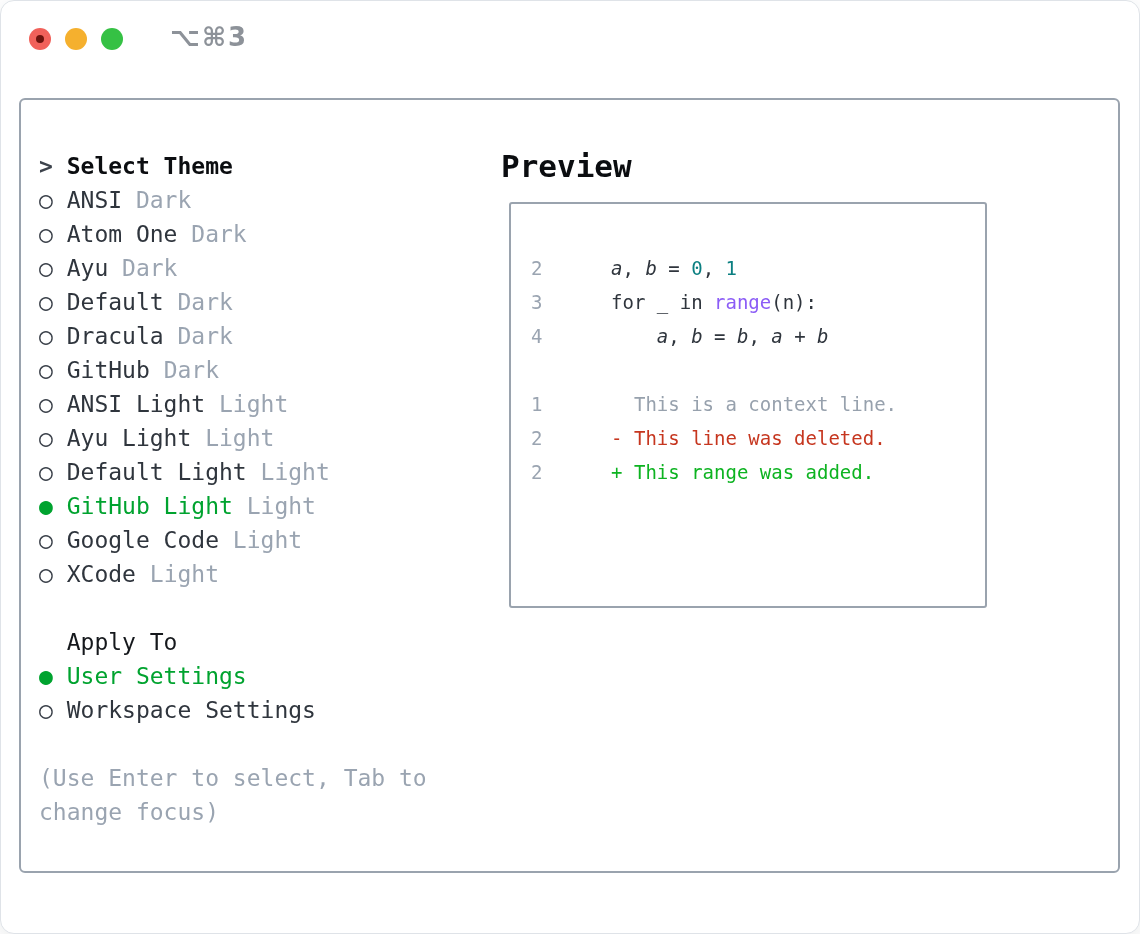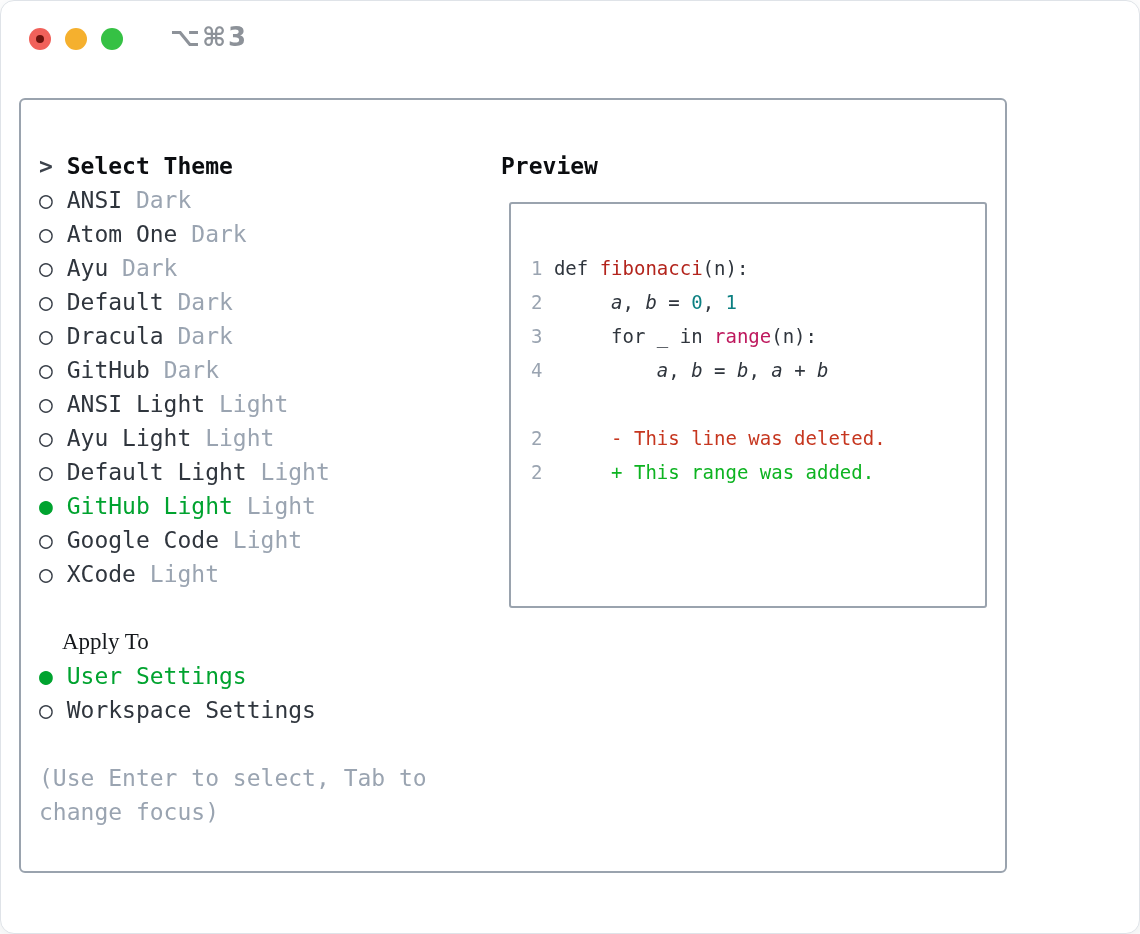--- a/index.html
+++ b/index.html
@@ -21,53 +21,53 @@
   .light-yellow{left:64px;background:#f5b02e;}
   .light-green{left:100px;background:#35c144;}
   .light-dot{position:absolute;left:7px;top:7px;width:8px;height:8px;border-radius:50%;background:#6d130d;}
   .shortcut{
     position:absolute;left:169px;top:21px;
     font-family:"DejaVu Sans","Liberation Sans",sans-serif;
     font-size:26px;font-weight:bold;color:#8d9299;letter-spacing:2px;
   }
   
   .panel{
-    position:absolute;left:18px;top:97px;width:988px;height:775px;
+    position:absolute;left:18px;top:97px;width:1101px;height:775px;
     border:2px solid #9aa3ae;border-radius:6px;box-sizing:border-box;background:#ffffff;
   }
   .mono-list{font-size:23px;line-height:34px;color:#2f353d;}
   .row{height:34px;white-space:pre;}
   .bullet{display:inline-block;width:2ch;color:#3d434c;}
   .tvariant{color:#9aa4b1;margin-left:1ch;}
   .row.selected .bullet,.row.selected .tname,.row.selected .tlabel{color:#00a32f;}
   .header-row{font-weight:bold;color:#0b0d10;}
-  .plain-header{color:#15181c;font-family:Liberation Serif, serif;}
+  .plain-header{color:#15181c;}
   .theme-list{position:absolute;left:18px;top:49px;}
   .apply-list{position:absolute;left:18px;top:525px;}
   .hint{
     position:absolute;left:18px;top:661px;width:400px;
     font-size:23px;line-height:34px;color:#9aa4b1;
   }
   
   .preview-header{
     position:absolute;left:480px;top:49px;
-    font-size:23px;line-height:34px;font-weight:bold;color:#0b0d10;
+    font-size:31px;line-height:34px;font-weight:bold;color:#0b0d10;
   }
   .preview-box{
     position:absolute;left:488px;top:102px;width:478px;height:406px;
     border:2px solid #9aa3ae;border-radius:3px;box-sizing:border-box;background:#ffffff;
   }
   .codeblock{position:absolute;left:20px;top:47px;font-size:19px;line-height:34px;}
   .cline{height:34px;white-space:pre;color:#2f353d;}
   .ln{display:inline-block;width:2ch;color:#9aa4b1;}
   .sg.c{color:#2f353d;}
   .sg.fn{color:#b3241c;}
   .sg.v{color:#2f353d;font-style:italic;}
   .sg.nm{color:#0b7f81;}
-  .sg.bi{color:#be185d;text-align:right;}
+  .sg.bi{color:#8b5cf6;text-align:right;}
   .sg.cx{color:#97a1ad;}
   .sg.dl{color:#c6361f;}
   .sg.ad{color:#0db321;}
 </style>
 </head>
 <body>
 
 <div class="window">
 
   <div class="titlebar">
@@ -102,24 +102,24 @@
       <div class="row selected"><span class="bullet">●</span><span class="tlabel">User Settings</span></div>
       <div class="row"><span class="bullet">○</span><span class="tlabel">Workspace Settings</span></div>
     </div>
 
     <div class="hint">(Use Enter to select, Tab to change focus)</div>
 
     <div class="preview-header">Preview</div>
 
     <div class="preview-box">
       <div class="codeblock">
-        <div class="cline"><span class="ln">1</span><span class="sg c">def </span><span class="sg fn">fibonacci</span><span class="sg c">(n):</span></div>
         <div class="cline"><span class="ln">2</span><span class="sg c">     </span><span class="sg v">a</span><span class="sg c">, </span><span class="sg v">b</span><span class="sg c"> = </span><span class="sg nm">0</span><span class="sg c">, </span><span class="sg nm">1</span></div>
         <div class="cline"><span class="ln">3</span><span class="sg c">     for _ in </span><span class="sg bi">range</span><span class="sg c">(n):</span></div>
         <div class="cline"><span class="ln">4</span><span class="sg c">         </span><span class="sg v">a</span><span class="sg c">, </span><span class="sg v">b</span><span class="sg c"> = </span><span class="sg v">b</span><span class="sg c">, </span><span class="sg v">a</span><span class="sg c"> + </span><span class="sg v">b</span></div>
         <div class="cline"></div>
+        <div class="cline"><span class="ln">1</span><span class="sg cx">       This is a context line.</span></div>
         <div class="cline"><span class="ln">2</span><span class="sg c">     </span><span class="sg dl">- This line was deleted.</span></div>
         <div class="cline"><span class="ln">2</span><span class="sg c">     </span><span class="sg ad">+ This range was added.</span></div>
       </div>
     </div>
 
   </div>
 </div>
 
 </body></html>

